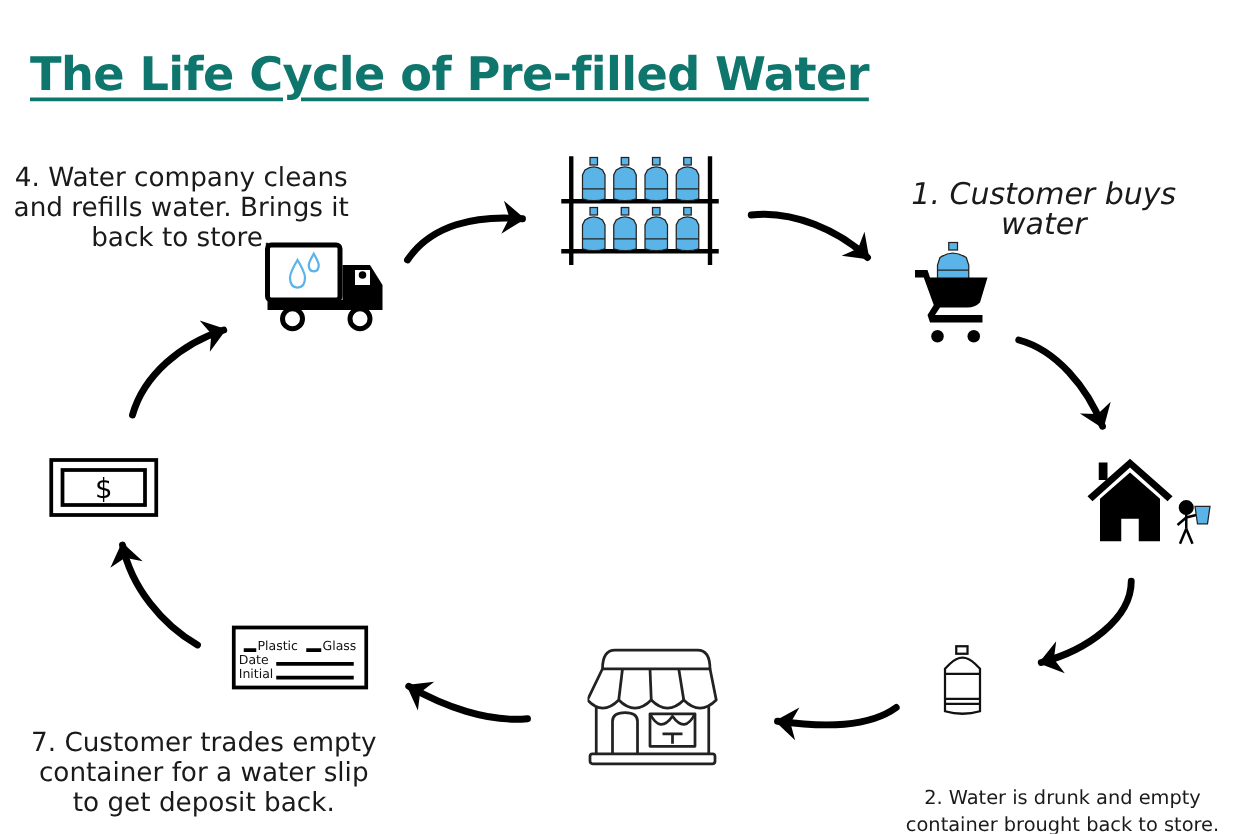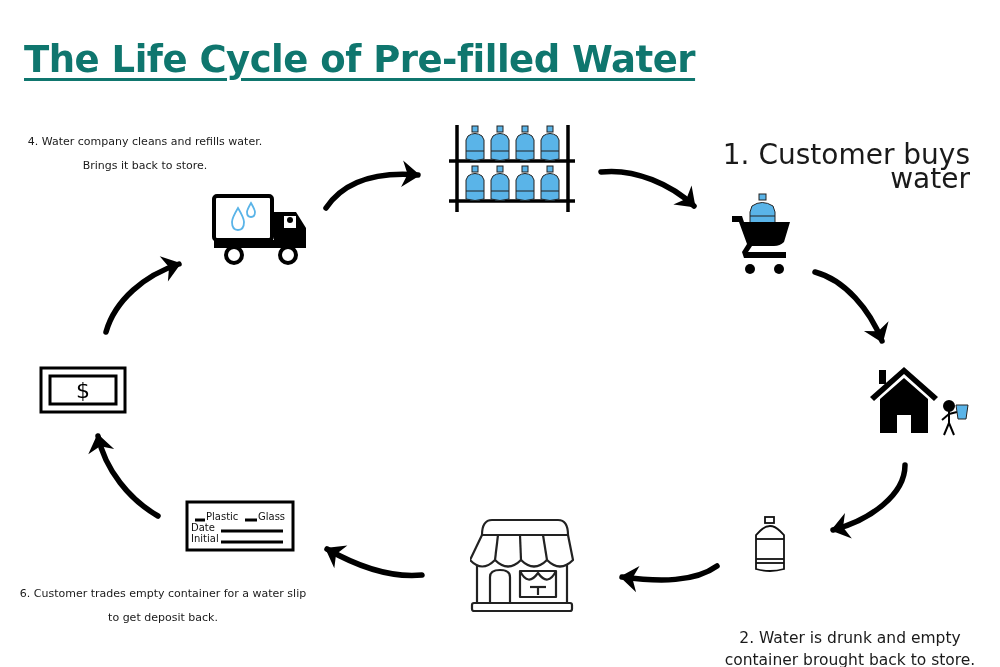--- a/index.html
+++ b/index.html
@@ -2,39 +2,39 @@
 <html><head>
   <meta charset="utf-8">
   <style>
     html, body { margin: 0; padding: 0; background: #ffffff; }
     body { width: 1000px; height: 667px; position: relative; overflow: hidden;
            font-family: "DejaVu Sans", "Liberation Sans", sans-serif; color: #111; }
     .title { position: absolute; left: 0; width: 1000px; top: 38px; text-align: left;
              font-family: "DejaVu Sans", sans-serif; font-weight: bold; font-size: 37px;
              letter-spacing: -0.5px; text-decoration: underline; text-decoration-thickness: 3px;
              text-underline-offset: 6px; color: #0f766e; padding-left: 24px; }
-    .label { position: absolute; font-size: 11px; line-height: 24px; color: #1a1a1a;
+    .label { position: absolute; font-size: 21px; line-height: 24px; color: #1a1a1a;
              text-align: center; font-family: "DejaVu Sans", sans-serif; }
     #step4 { left: 10px; width: 270px; top: 130px; }
-    #step1 { left: 700px; width: 270px; top: 143px; font-size: 28px; text-align: right; }
+    #step1 { left: 700px; width: 270px; top: 143px; font-size: 24px; text-align: center; font-style: italic; }
     #step2 { left: 710px; width: 280px; top: 595px; font-size: 15.5px; line-height: 22px; margin-top: 32px; }
     #step3 { left: 18px; width: 290px; top: 582px; }
     svg.layer { position: absolute; left: 0; top: 0; }
     .icon { position: absolute; }
     .slip-text { font-family: "DejaVu Sans", sans-serif; font-size: 10px; fill: #111; }
   </style>
 </head>
 <body>
 
 <div class="title">The Life Cycle of Pre-filled Water</div>
 
 <div class="label" id="step4">4. Water company cleans and refills water. Brings it back to store.</div>
 <div class="label" id="step1">1. Customer buys water</div>
 <div class="label" id="step2">2. Water is drunk and empty container brought back to store.</div>
-<div class="label" id="step3">6. Customer trades empty container for a water slip to get deposit back.</div>
+<div class="label" id="step3">7. Customer trades empty container for a water slip to get deposit back.</div>
 
 <svg class="layer" width="1000" height="667">
   <defs>
     <marker id="ah" markerWidth="6" markerHeight="6" refX="3.2" refY="3" orient="auto" markerUnits="strokeWidth">
       <path d="M0.3,0.6 L3.6,3 L0.3,5.4 L1.3,3 Z" fill="#000"></path>
     </marker>
   </defs>
   <g fill="none" stroke="#000" stroke-width="5.5" stroke-linecap="round">
     <path d="M326,208 C345,180 380,172 418,175" marker-end="url(#ah)"></path>
     <path d="M601,172 C635,168 672,185 694,206" marker-end="url(#ah)"></path>

